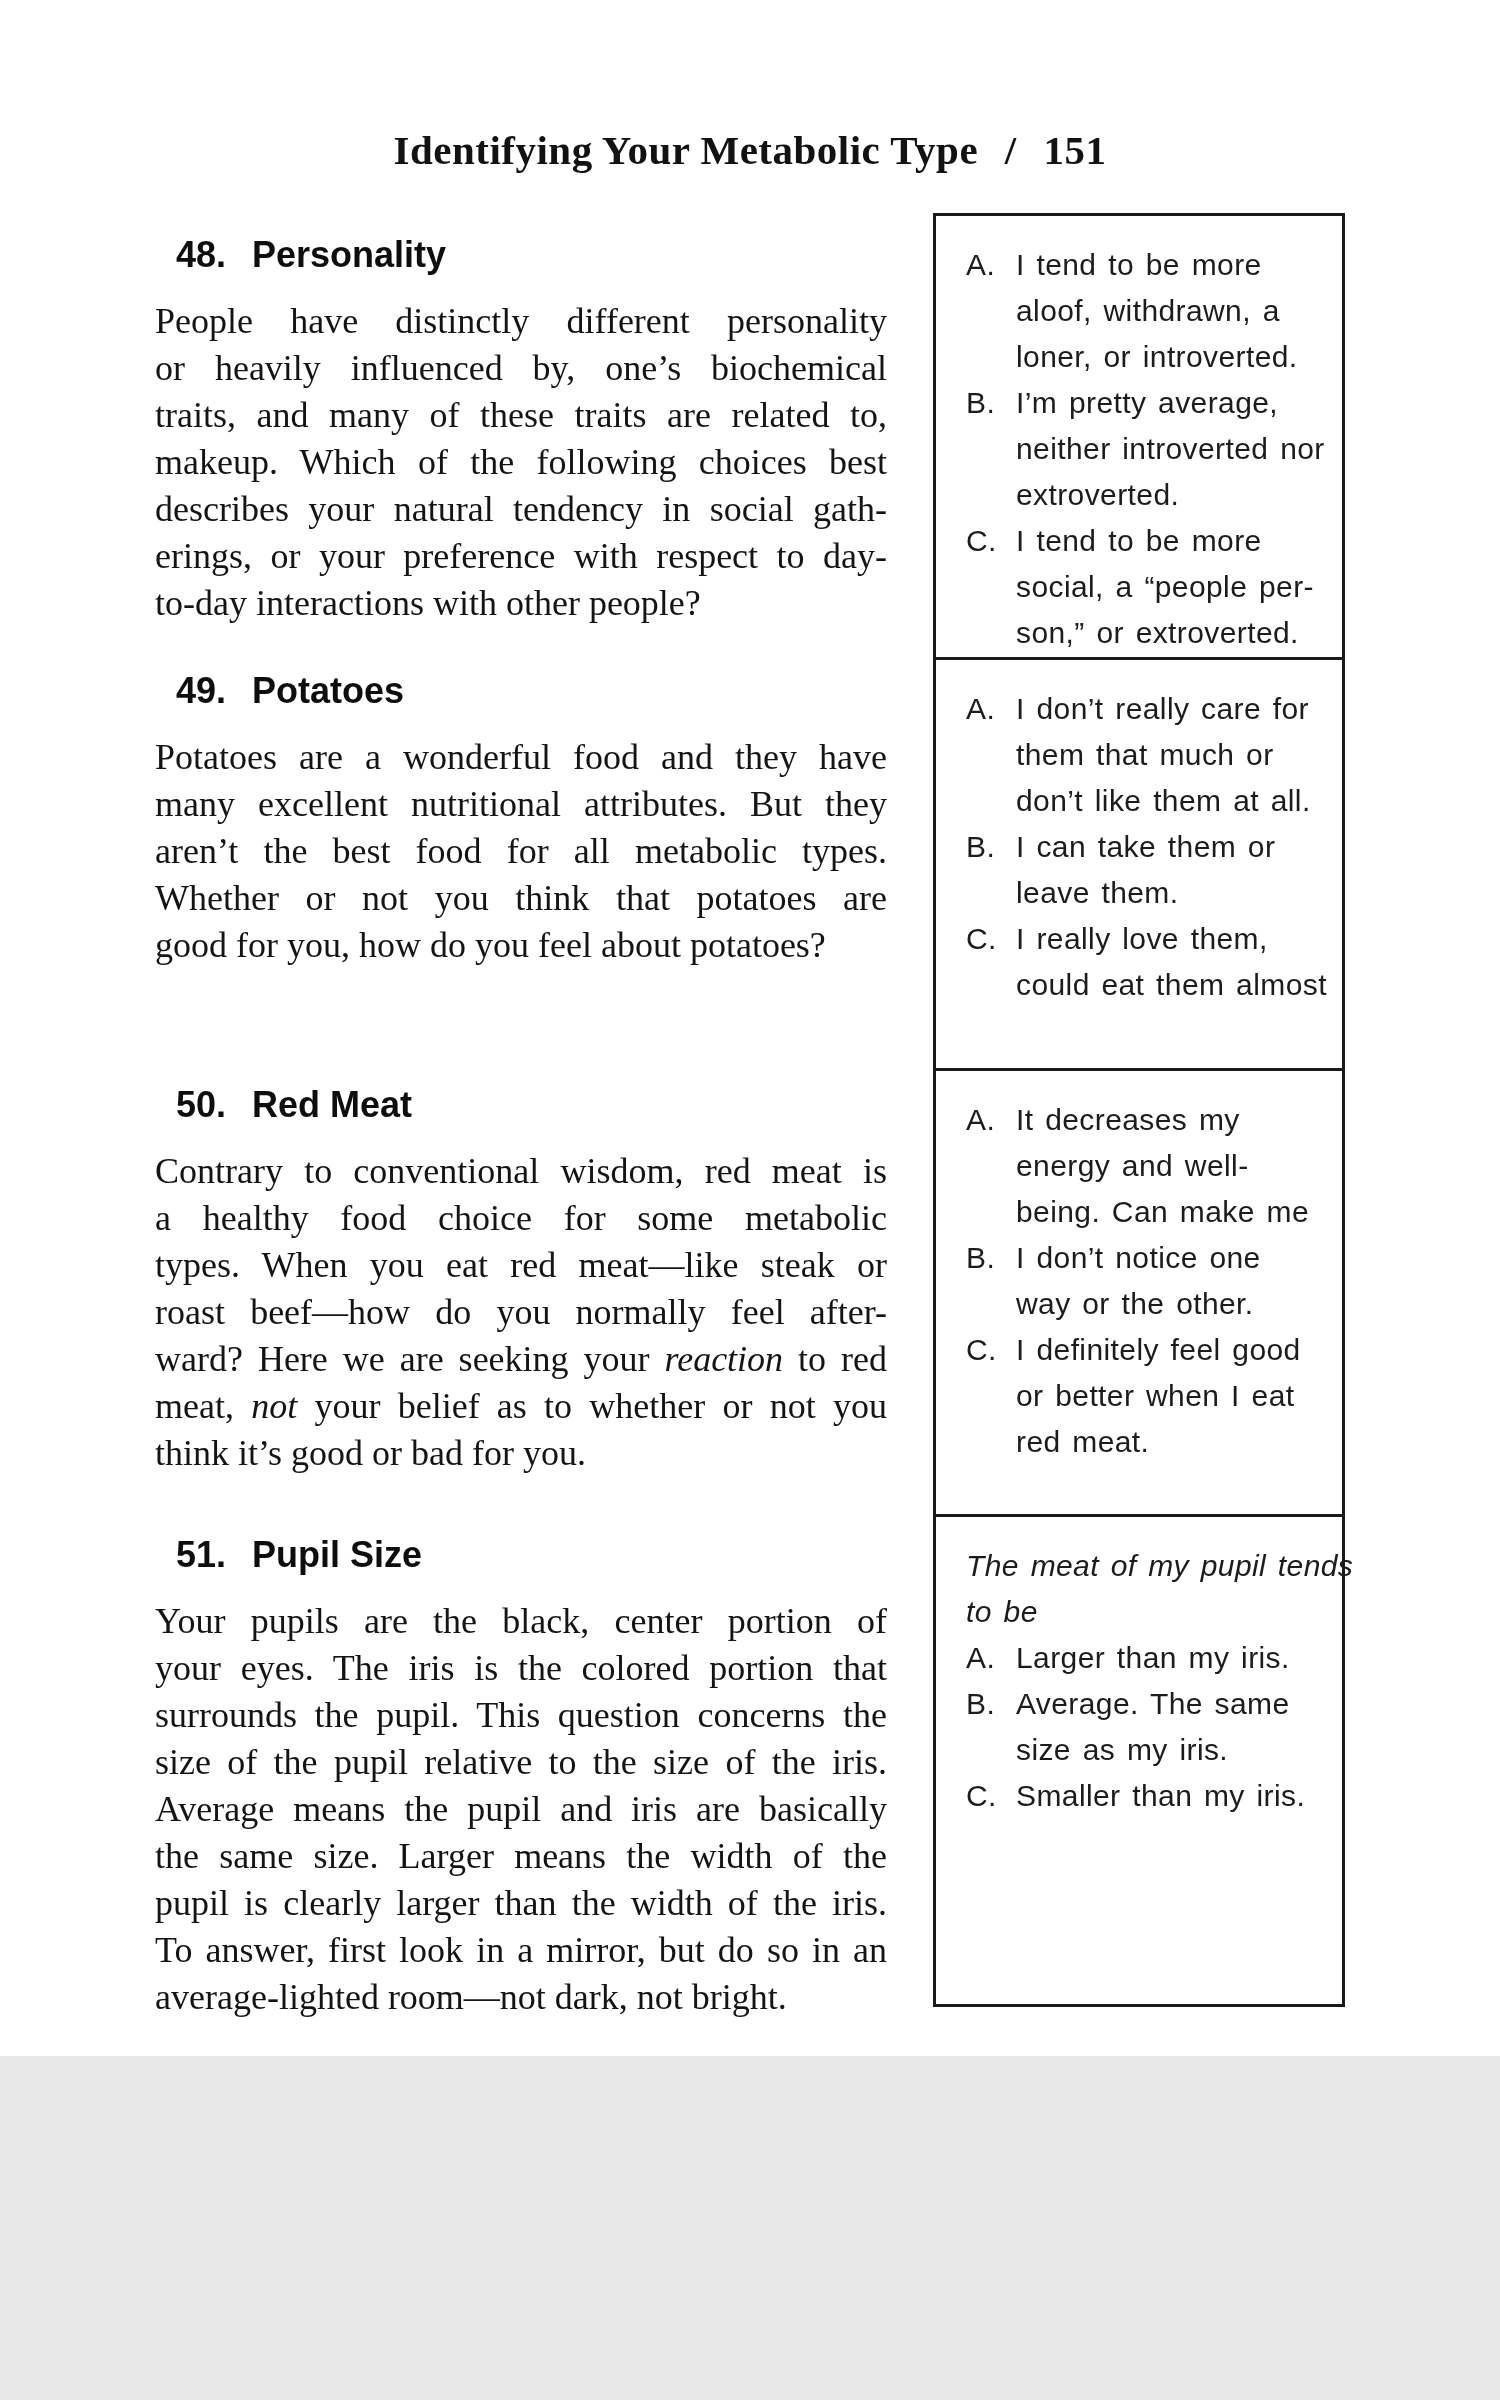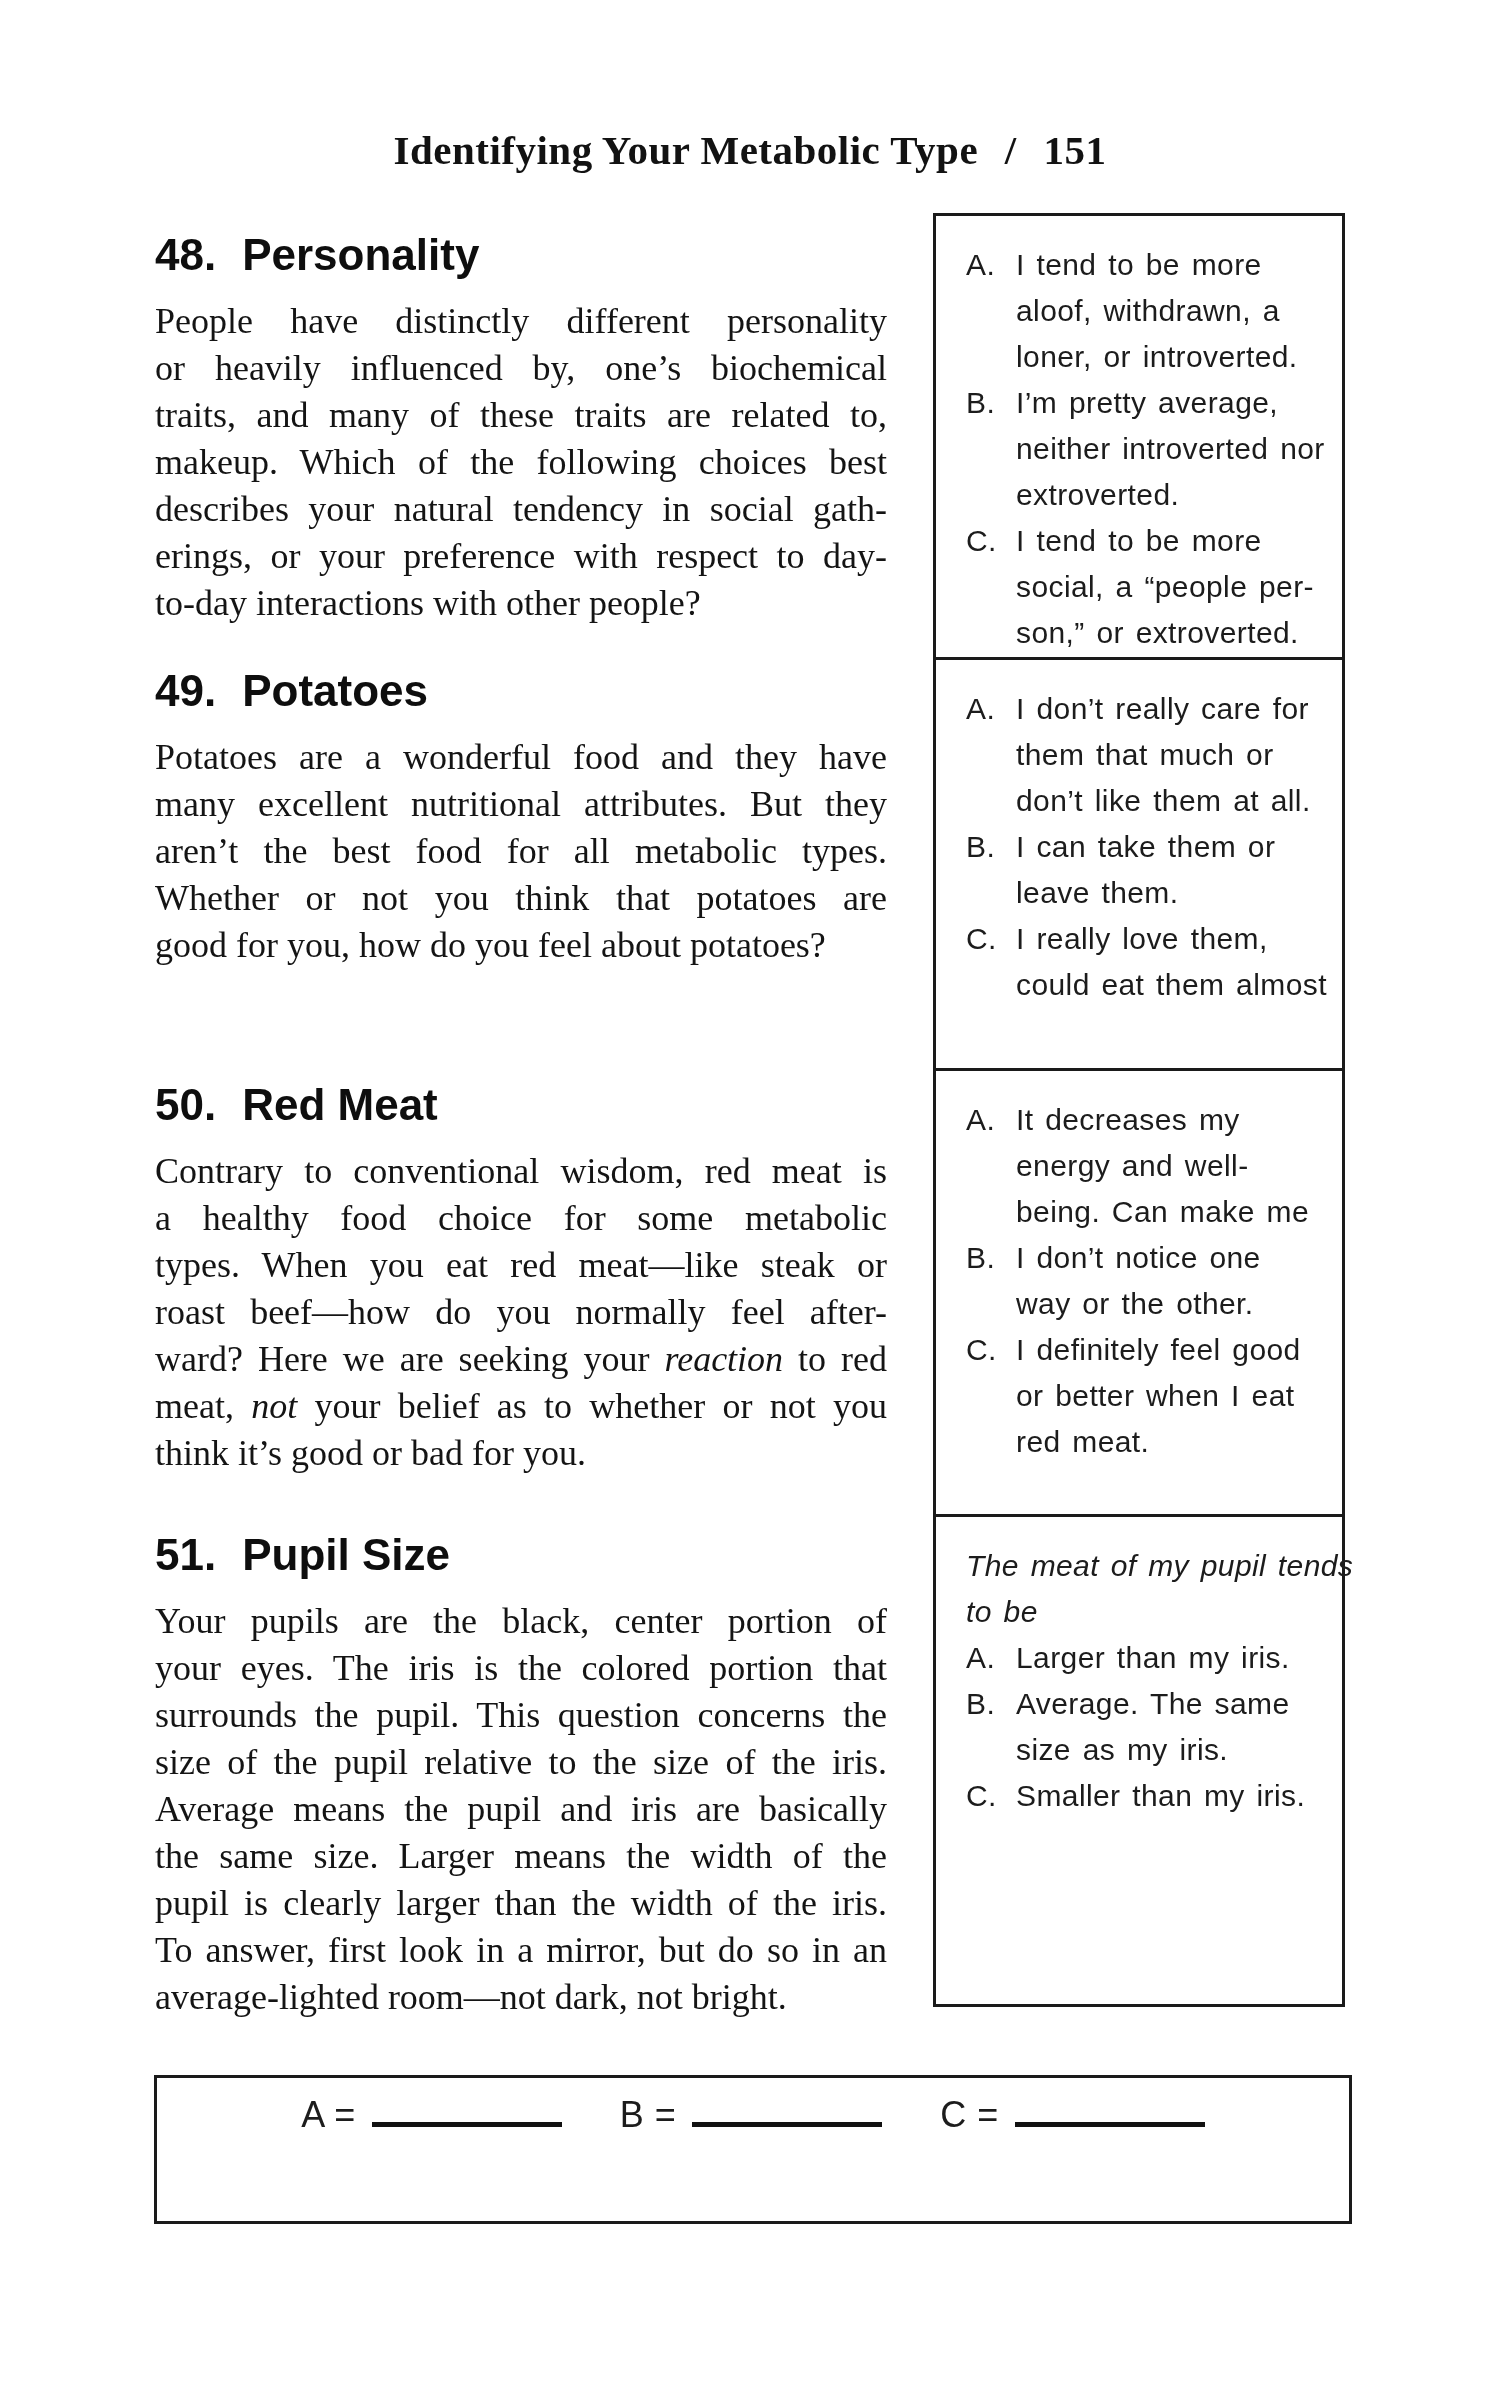--- a/index.html
+++ b/index.html
@@ -1,32 +1,32 @@
 <!DOCTYPE html>
 <html><head>
 <meta charset="utf-8">
 <style>
   html,body { margin:0; padding:0; background:#e8e8e8; }
   .page {
-    position:relative; width:1500px; height:2400px; margin:0 auto;
+    position:relative; width:1500px; height:2056px; margin:0 auto;
     background:#ffffff; color:#121212; overflow:hidden;
   }
   
   .runhead {
     position:absolute; top:126px; left:0; width:100%;
     text-align:center;
     font-family:"Liberation Serif", serif; font-weight:bold;
     font-size:41px; letter-spacing:0.5px;
   }
   .runhead .sep { margin:0 16px; font-weight:bold; }
   
   .qblock { position:absolute; left:155px; width:740px; }
   .qheading {
     font-family:"Liberation Sans", sans-serif; font-weight:bold;
-    font-size:44px; line-height:46px; margin-bottom:20px; color:#0e0e0e;
+    font-size:36px; line-height:46px; margin-bottom:20px; color:#0e0e0e;margin-left:21px;
   }
   .qheading .qnum { margin-right:26px; }
   .qbody {
     font-family:"Liberation Serif", serif; font-size:36px;
     line-height:47px; color:#141414; width:732px;
   }
   .qbody .tline { text-align:justify; text-align-last:justify; white-space:normal; }
   .qbody .tline.last { text-align-last:left; }
   .em { font-style:italic; }
   

